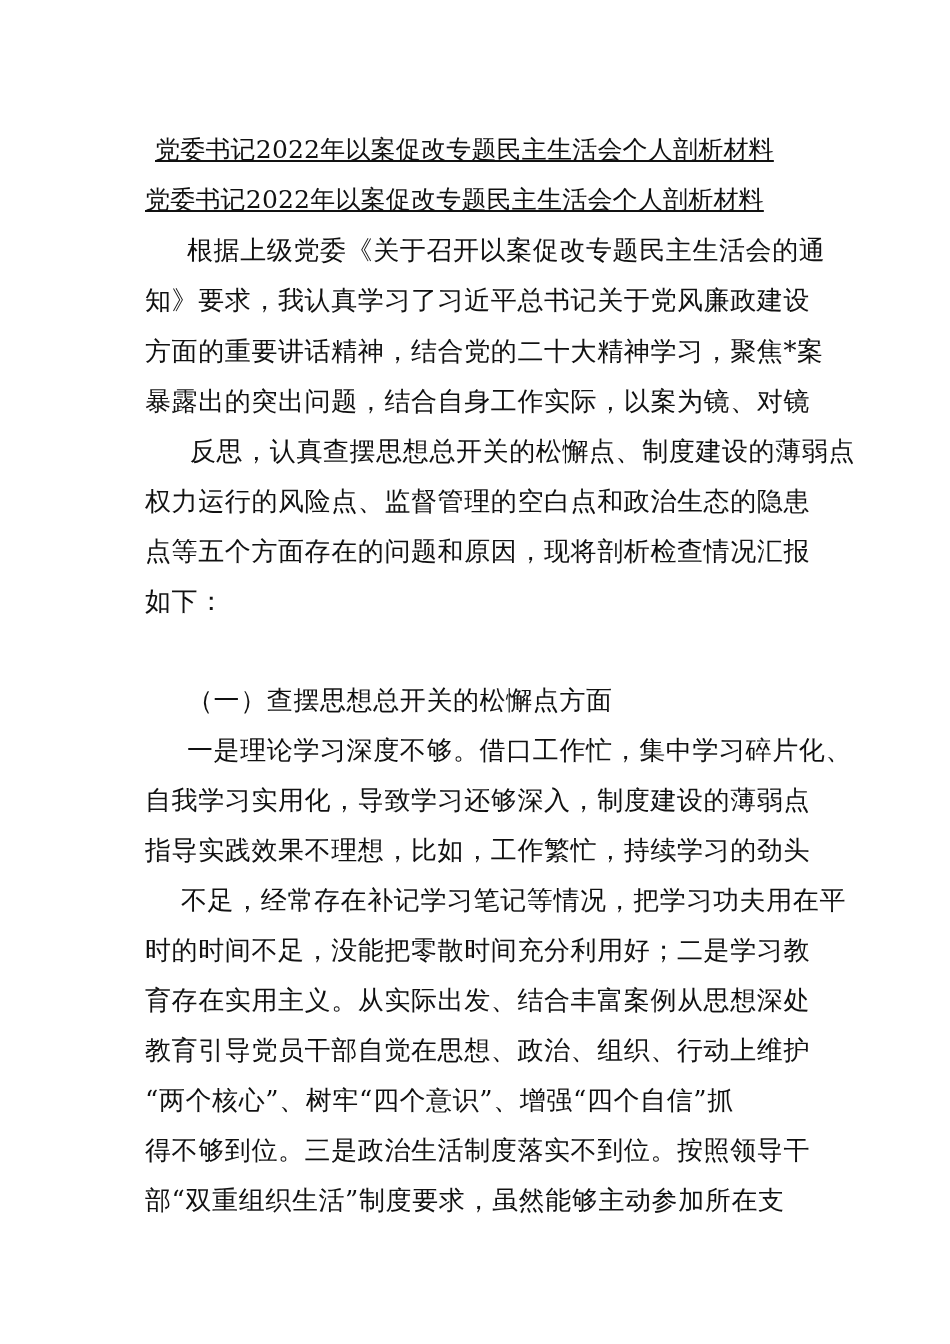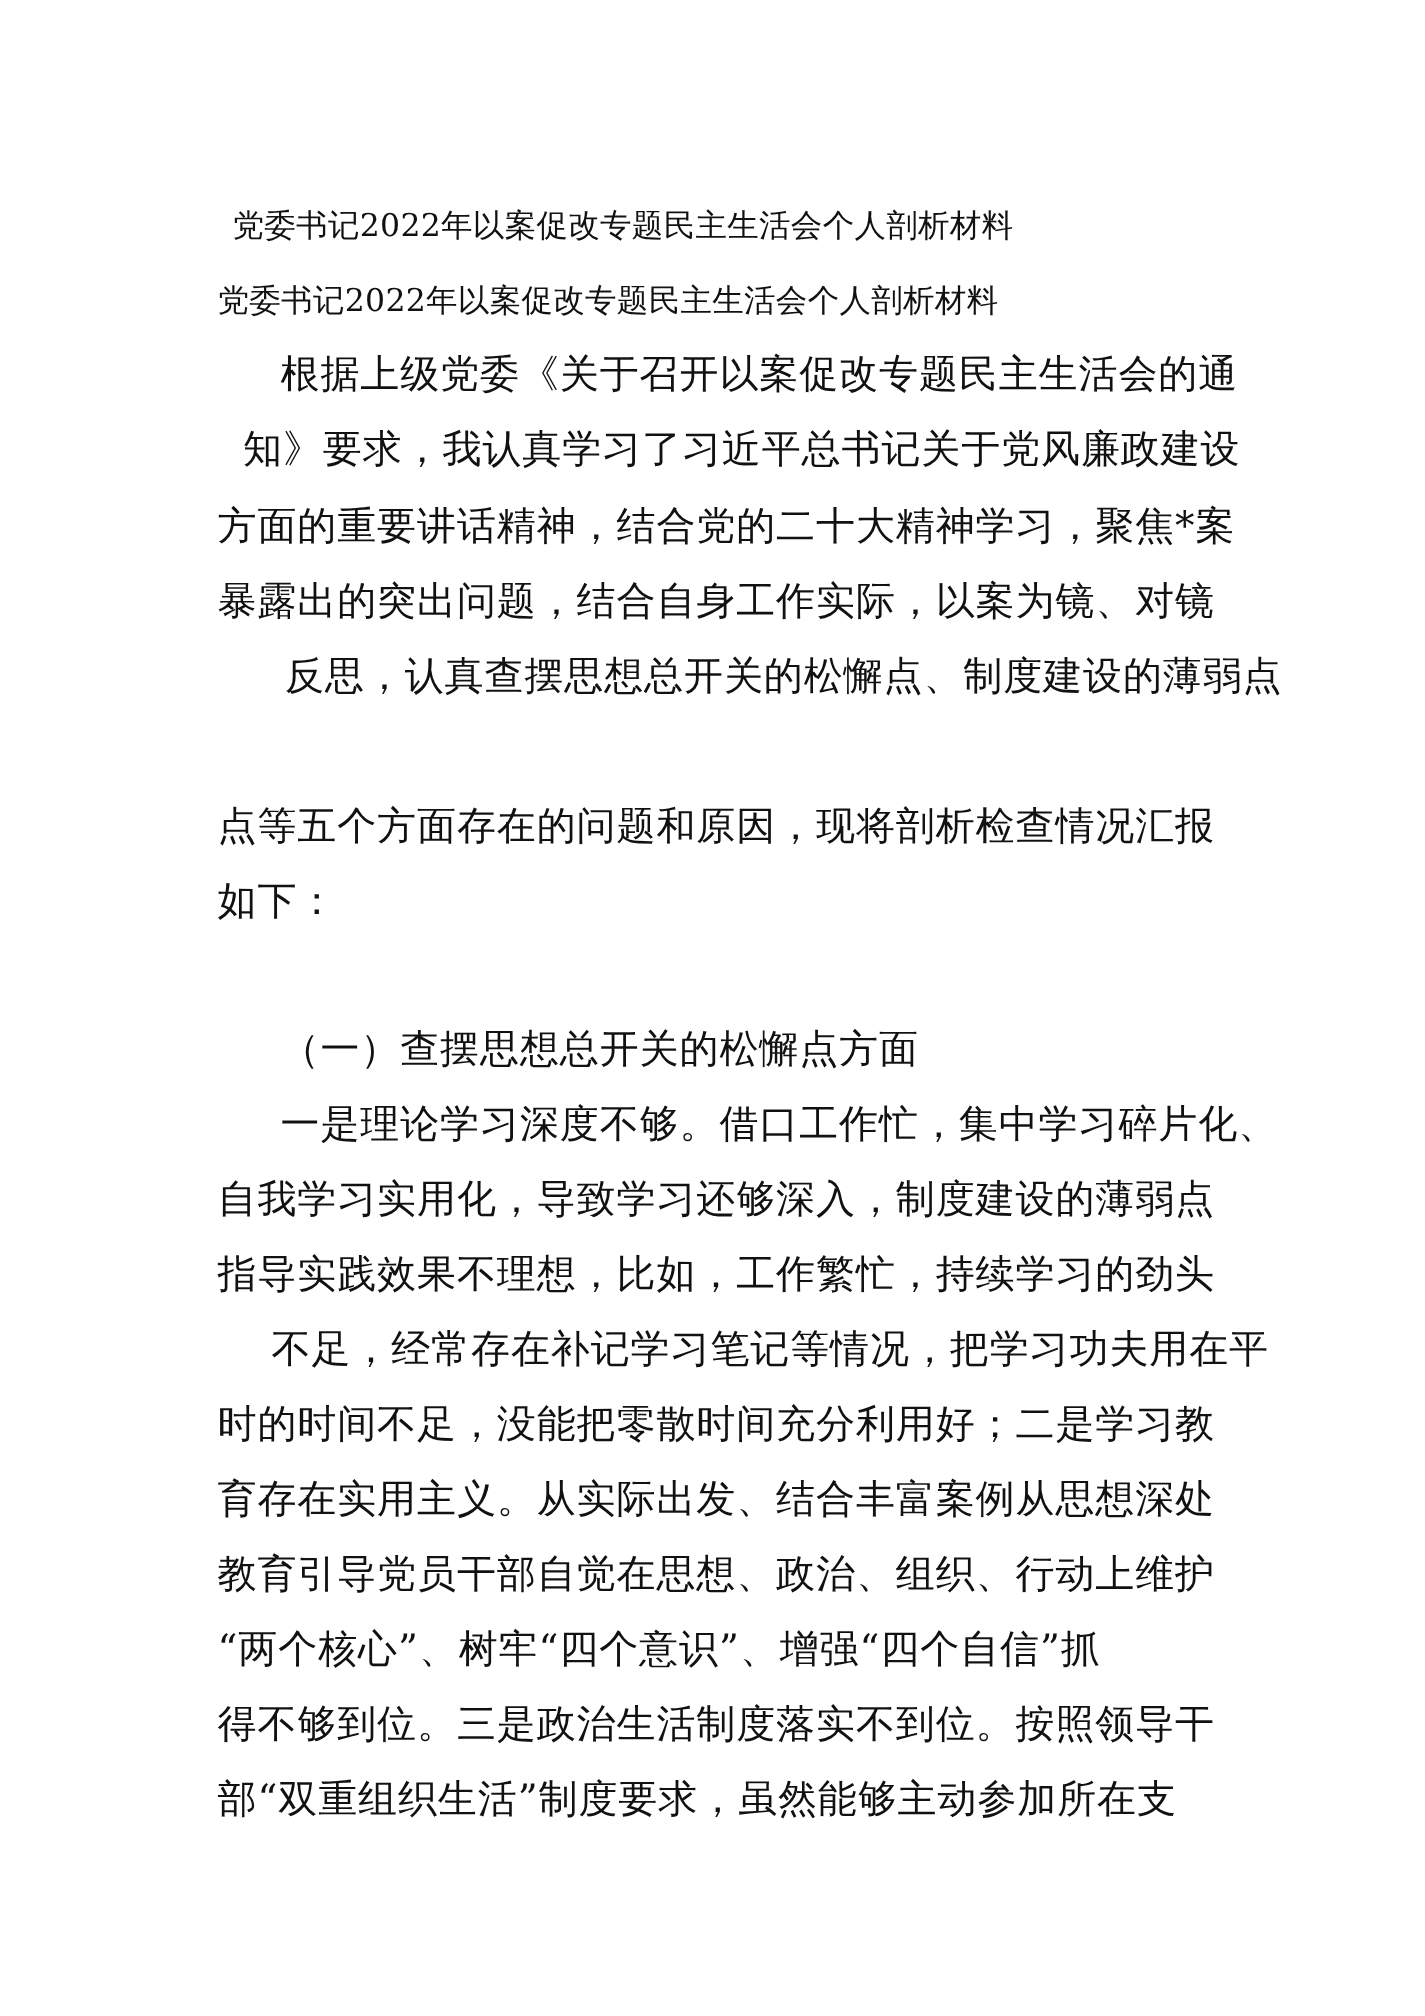--- a/index.html
+++ b/index.html
@@ -25,36 +25,38 @@
     }
     .line {
       position: absolute;
       left: 145px;
       white-space: nowrap;
       font-size: 26px;
       line-height: 32px;
       letter-spacing: 0.6px;
     }
     .title-line {
-      font-size: 21px;
+      font-size: 25px;
       letter-spacing: 0.2px;
+      text-decoration: underline;
     }
   </style>
 </head>
 <body>
 
 <div class="page">
   <div class="line title-line" style="left:155px; top:134px;">党委书记2022年以案促改专题民主生活会个人剖析材料</div>
   <div class="line title-line" style="left:145px; top:184px;">党委书记2022年以案促改专题民主生活会个人剖析材料</div>
 
   <div class="line" style="left:187px; top:234px;">根据上级党委《关于召开以案促改专题民主生活会的通</div>
-  <div class="line" style="top:284px;margin-left:17px;">知》要求，我认真学习了习近平总书记关于党风廉政建设</div>
+  <div class="line" style="top:284px;">知》要求，我认真学习了习近平总书记关于党风廉政建设</div>
   <div class="line" style="top:335px;">方面的重要讲话精神，结合党的二十大精神学习，聚焦*案</div>
   <div class="line" style="top:385px;">暴露出的突出问题，结合自身工作实际，以案为镜、对镜</div>
   <div class="line" style="top:435px;margin-left:45px;">反思，认真查摆思想总开关的松懈点、制度建设的薄弱点</div>
+  <div class="line" style="top:485px;">权力运行的风险点、监督管理的空白点和政治生态的隐患</div>
   <div class="line" style="top:535px;">点等五个方面存在的问题和原因，现将剖析检查情况汇报</div>
   <div class="line" style="top:585px;">如下：</div>
 
   <div class="line" style="left:187px; top:684px;">（一）查摆思想总开关的松懈点方面</div>
 
   <div class="line" style="left:187px; top:734px;text-align:right;">一是理论学习深度不够。借口工作忙，集中学习碎片化、</div>
   <div class="line" style="top:784px;">自我学习实用化，导致学习还够深入，制度建设的薄弱点</div>
   <div class="line" style="top:834px;">指导实践效果不理想，比如，工作繁忙，持续学习的劲头</div>
   <div class="line" style="top:884px;margin-left:36px;">不足，经常存在补记学习笔记等情况，把学习功夫用在平</div>
   <div class="line" style="top:934px;">时的时间不足，没能把零散时间充分利用好；二是学习教</div>

